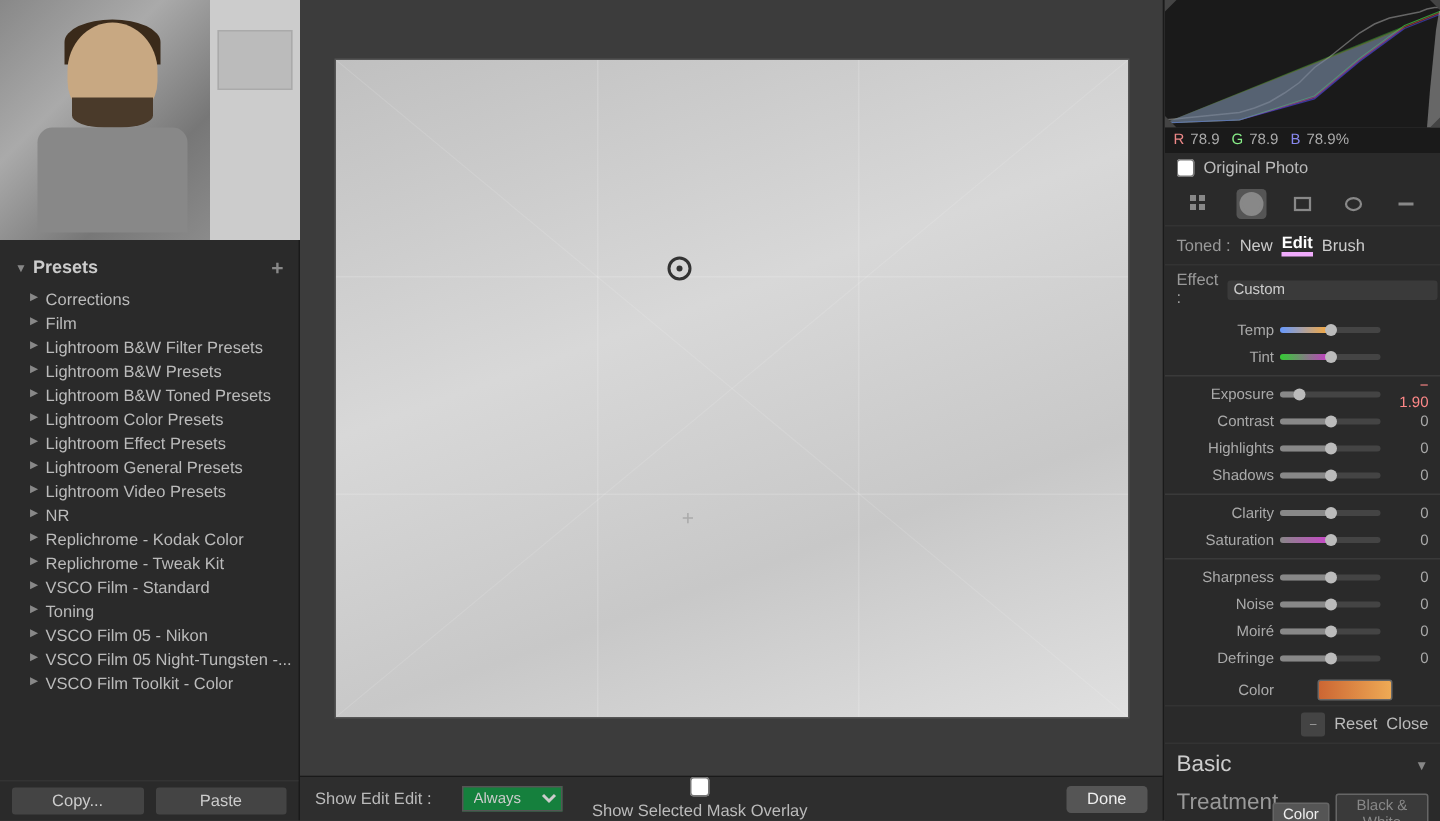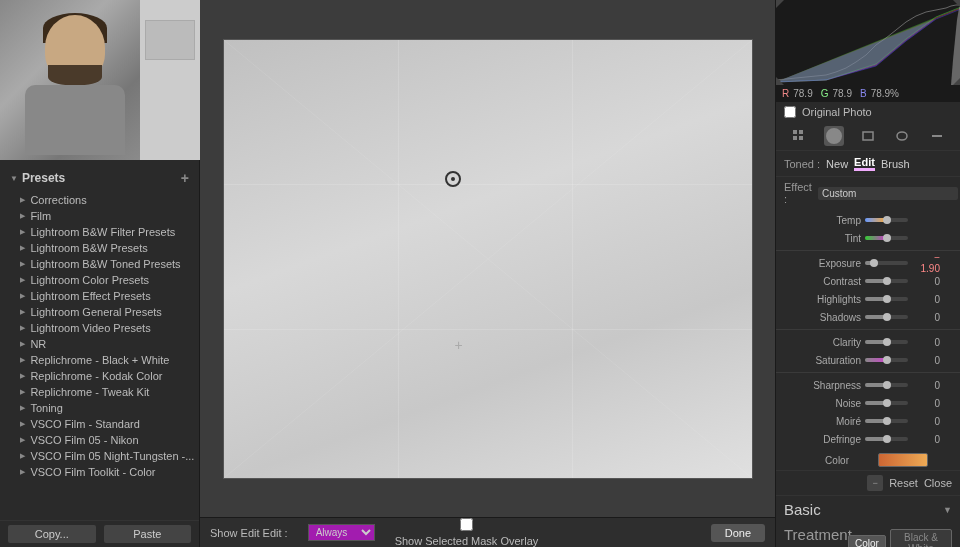--- a/index.html
+++ b/index.html
@@ -126,21 +126,21 @@
 
     .preset-group {
       padding: 2px 10px 2px 20px;
       font-size: 11px;
       color: #bbb;
       cursor: pointer;
       white-space: nowrap;
       overflow: hidden;
       text-overflow: ellipsis;
       display: flex;
-      align-items: center;
+      align-items: flex-start;
     }
     .preset-group .tri {
       margin-right: 5px;
       font-size: 7px;
       color: #888;
     }
 
     
     .center-panel {
       flex: 1;
@@ -247,21 +247,21 @@
       display: flex;
       align-items: center;
       padding: 0 10px;
       gap: 20px;
       border-top: 1px solid #1a1a1a;
       font-size: 11px;
       color: #bbb;
     }
 
     .bottom-bar select {
-      background: #a21caf;
+      background: #15803d;
       color: #ccc;
       border: 1px solid #555;
       font-size: 10px;
       padding: 1px 3px;
     }
 
     .bottom-bar .checkbox-label {
       display: flex;
       align-items: center;
       gap: 4px;
@@ -402,21 +402,21 @@
 
     
     .slider-section {
       padding: 2px 0;
       flex-shrink: 0;
     }
 
     .slider-row {
       display: flex;
       align-items: center;
-      padding: 2px 20px;
+      padding: 2px 8px;
       gap: 4px;
       height: 18px;
     }
 
     .slider-label {
       width: 65px;
       text-align: right;
       font-size: 10px;
       color: #aaa;
       flex-shrink: 0;
@@ -652,25 +652,24 @@
           <div class="preset-group"><span class="tri">▶</span>Corrections</div>
           <div class="preset-group"><span class="tri">▶</span>Film</div>
           <div class="preset-group"><span class="tri">▶</span>Lightroom B&amp;W Filter Presets</div>
           <div class="preset-group"><span class="tri">▶</span>Lightroom B&amp;W Presets</div>
           <div class="preset-group"><span class="tri">▶</span>Lightroom B&amp;W Toned Presets</div>
           <div class="preset-group"><span class="tri">▶</span>Lightroom Color Presets</div>
           <div class="preset-group"><span class="tri">▶</span>Lightroom Effect Presets</div>
           <div class="preset-group"><span class="tri">▶</span>Lightroom General Presets</div>
           <div class="preset-group"><span class="tri">▶</span>Lightroom Video Presets</div>
           <div class="preset-group"><span class="tri">▶</span>NR</div>
-          <div class="preset-group"><span class="tri">▶</span>Replichrome - Black + White</div>
           <div class="preset-group"><span class="tri">▶</span>Replichrome - Kodak Color</div>
           <div class="preset-group"><span class="tri">▶</span>Replichrome - Tweak Kit</div>
+          <div class="preset-group"><span class="tri">▶</span>VSCO Film - Standard</div>
           <div class="preset-group"><span class="tri">▶</span>Toning</div>
-          <div class="preset-group"><span class="tri">▶</span>VSCO Film - Standard</div>
           <div class="preset-group"><span class="tri">▶</span>VSCO Film 05 - Nikon</div>
           <div class="preset-group"><span class="tri">▶</span>VSCO Film 05 Night-Tungsten -...</div>
           <div class="preset-group"><span class="tri">▶</span>VSCO Film Toolkit - Color</div>
         </div>
     </div>
     <div class="left-bottom-btns">
       <button class="bottom-copy-btn">Copy...</button>
       <button class="bottom-copy-btn">Paste</button>
     </div>
   </div>

